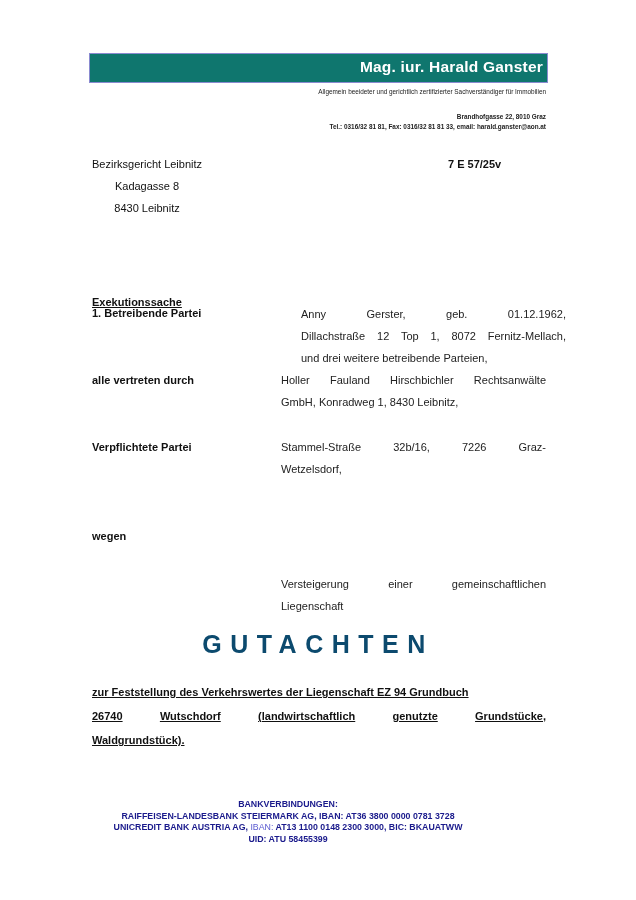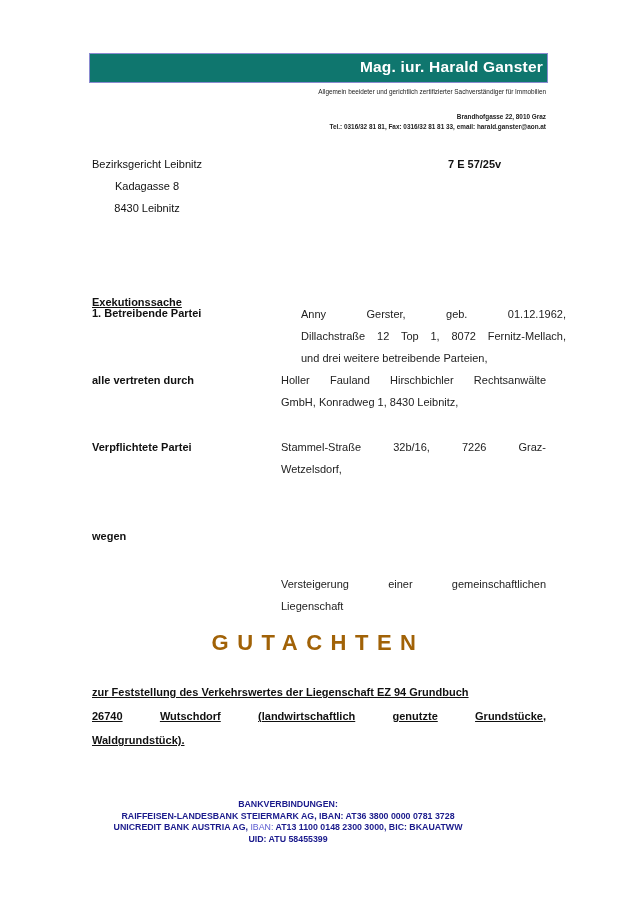--- a/index.html
+++ b/index.html
@@ -108,24 +108,24 @@
     .party-value div.js {
       display: flex;
       justify-content: space-between;
     }
     .gutachten {
       position: absolute;
       left: 0;
       width: 636px;
       top: 630px;
       text-align: center;
-      font-size: 22px;
+      font-size: 25px;
       font-weight: bold;
       letter-spacing: 8.5px;
-      color: #a16207;
+      color: #0c4a6e;
     }
     .purpose {
       position: absolute;
       left: 92px;
       width: 454px;
       top: 680px;
       font-size: 11px;
       font-weight: bold;
       line-height: 24px;
     }

